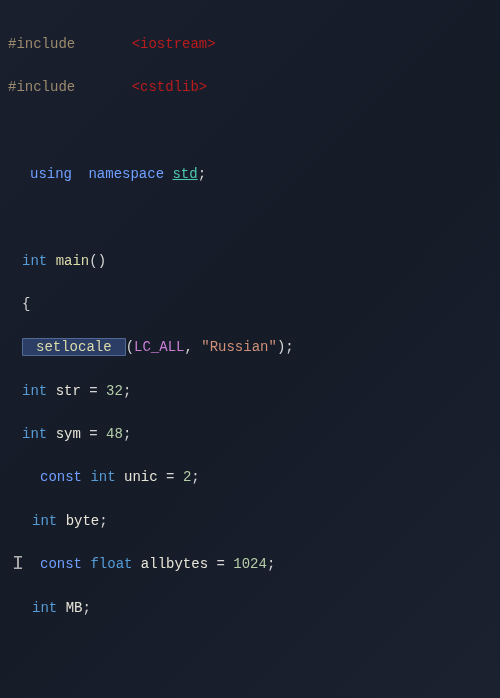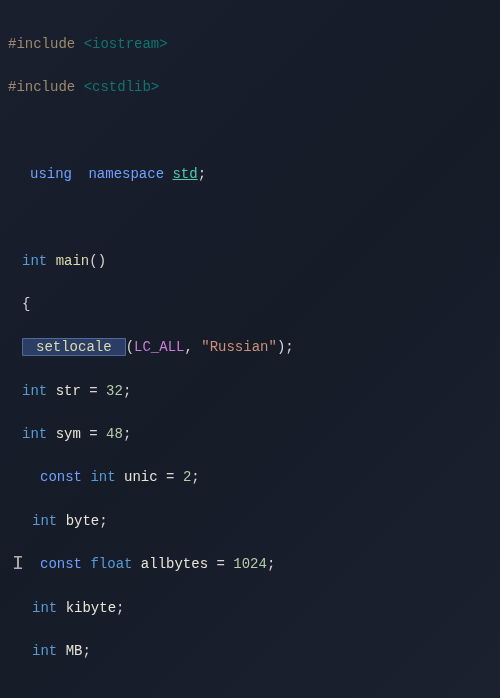--- a/index.html
+++ b/index.html
@@ -16,21 +16,21 @@
       position: relative;
     }
     .code-container {
       white-space: pre;
     }
     .line {
       display: block;
       min-height: 1.5em;
     }
     .preprocessor { color: #9b8a6e; }
-    .angle-include { color: #0f766e; }
+    .angle-include { color: #b91c1c; margin-left: 48px; }
     .keyword { color: #6fa0ff; margin-left: 8px; }
     .type { color: #569cd6; }
     .namespace-id { color: #4ec9b0; text-decoration: underline; }
     .func { color: #dcdcaa; text-align: right; }
     .identifier { color: #e8e6d8; }
     .operator { color: #d4d4d4; }
     .punct { color: #d4d4d4; }
     .string { color: #ce9178; }
     .number { color: #b5cea8; }
     .macro { color: #cc7fd6; }
@@ -60,21 +60,20 @@
 <span class="line"><span class="indent1"><span class="keyword">using</span> <span class="keyword">namespace</span> <span class="namespace-id">std</span><span class="punct">;</span></span></span>
 <span class="line"> </span>
 <span class="line"><span class="indent1"><span class="type">int</span> <span class="func">main</span><span class="punct">()</span></span></span>
 <span class="line"><span class="indent1"><span class="punct">{</span></span></span>
 <span class="line"><span class="indent1"><span class="highlighted func">setlocale</span><span class="punct">(</span><span class="macro">LC_ALL</span><span class="punct">,</span> <span class="string">"Russian"</span><span class="punct">)</span><span class="punct">;</span></span></span>
 <span class="line"><span class="indent1"><span class="type">int</span> <span class="identifier">str</span> <span class="operator">=</span> <span class="number">32</span><span class="punct">;</span></span></span>
 <span class="line"><span class="indent1"><span class="type">int</span> <span class="identifier">sym</span> <span class="operator">=</span> <span class="number">48</span><span class="punct">;</span></span></span>
 <span class="line"><span class="indent2"><span class="keyword">const</span> <span class="type">int</span> <span class="identifier">unic</span> <span class="operator">=</span> <span class="number">2</span><span class="punct">;</span></span></span>
 <span class="line"><span class="indent2"><span class="type">int</span> <span class="identifier">byte</span><span class="punct">;</span></span></span>
 <span class="line"><span class="indent2"><span class="keyword">const</span> <span class="type">float</span> <span class="identifier">allbytes</span> <span class="operator">=</span> <span class="number">1024</span><span class="punct">;</span></span></span>
-<span class="line"><span class="indent2"><span class="type">int</span> <span class="identifier">kibyte</span><span class="punct">;</span></span></span>
 <span class="line"><span class="indent2"><span class="type">int</span> <span class="identifier">MB</span><span class="punct">;</span></span></span>
 
 
 
 
 
 
 
 
 

